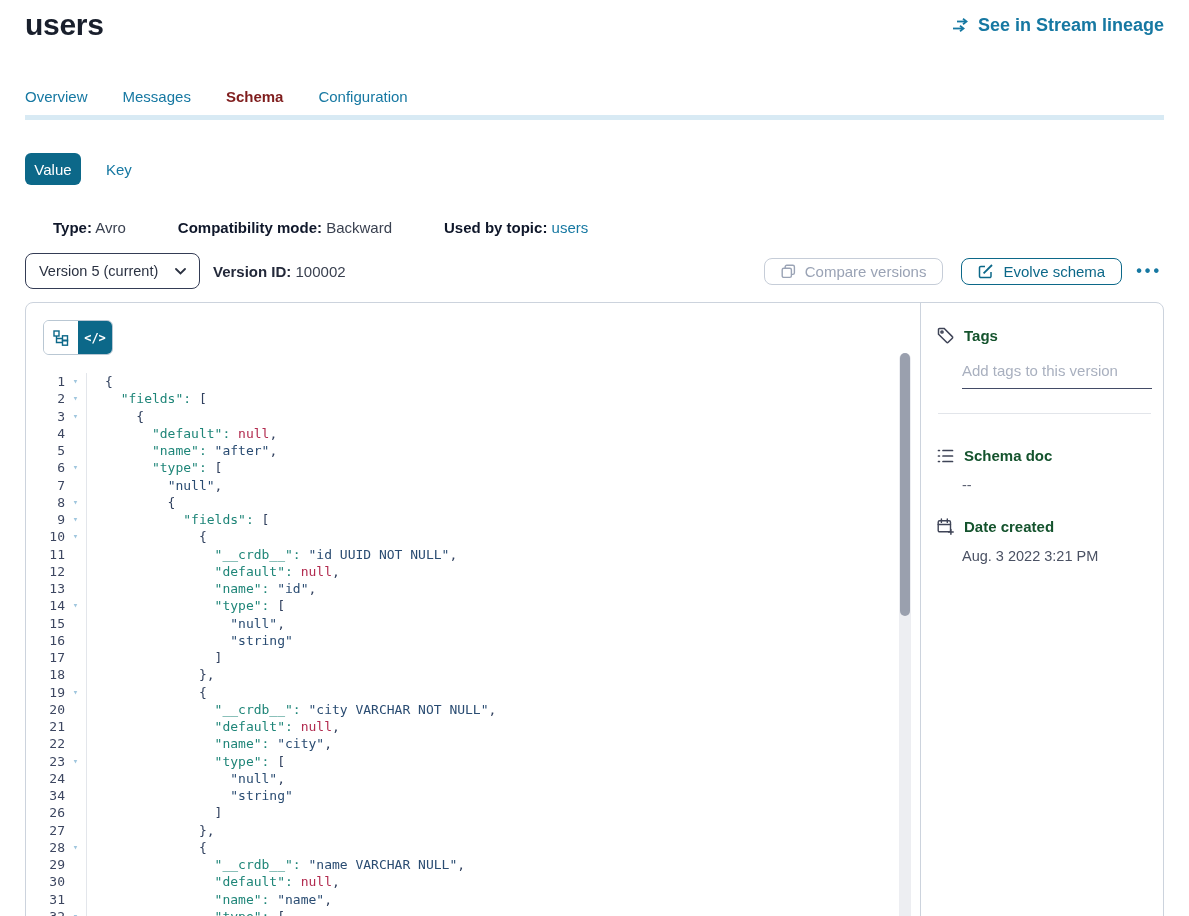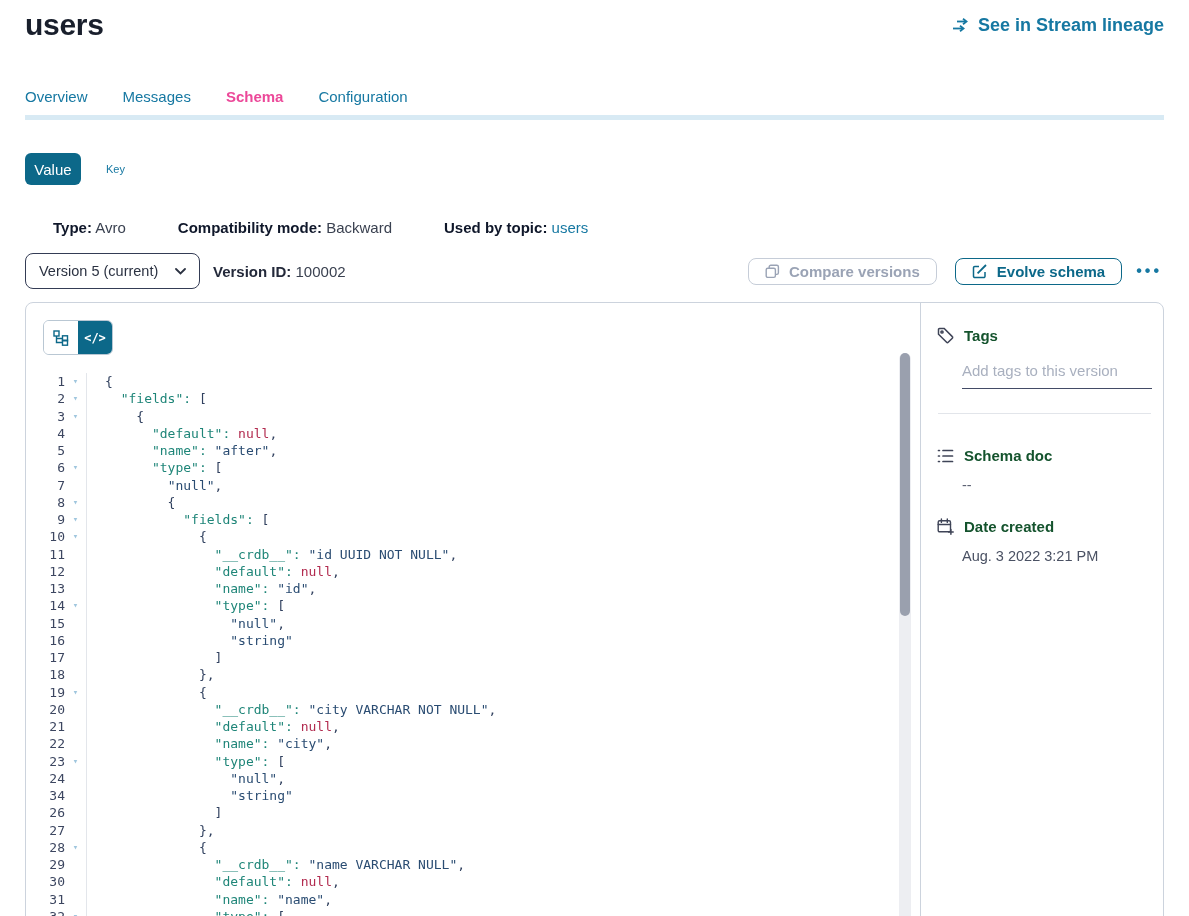--- a/index.html
+++ b/index.html
@@ -9,44 +9,44 @@
 
   
   .header { position:absolute; top:8px; left:25px; right:25px; display:flex; align-items:center; justify-content:space-between; }
   .title { font-size:30px; font-weight:700; color:#191f2c; letter-spacing:-0.3px; }
   .lineage-link { display:flex; align-items:center; gap:8px; color:#1678a2; font-size:18px; font-weight:600; cursor:pointer; }
 
   
   .tabs-row { position:absolute; top:88px; left:25px; display:flex; }
   .tab { position:relative; font-size:15px; color:#1678a2; margin-right:18px; padding:0 3px 0 0; height:21px; cursor:pointer; font-weight:500; }
   .tab + .tab { margin-left:14px; }
-  .tab.active { color:#ec4899; font-weight:600; }
+  .tab.active { color:#7f1d1d; font-weight:600; }
   .tab.active::after { content:""; position:absolute; left:0; right:0; bottom:-11px; height:5px; background:#115e80; }
   .tab-bar { position:absolute; top:115px; left:25px; right:25px; height:5px; background:#d8eaf4; }
 
   
   .vk-row { position:absolute; top:153px; left:25px; display:flex; align-items:center; }
   .value-btn { background:#0c6889; color:#fff; font-size:15px; font-weight:500; border:none; border-radius:6px;
                width:56px; height:32px; cursor:pointer; }
-  .key-btn { background:none; border:none; color:#1678a2; font-size:11px; font-weight:500; margin-left:25px; cursor:pointer; }
+  .key-btn { background:none; border:none; color:#1678a2; font-size:15px; font-weight:500; margin-left:25px; cursor:pointer; }
 
   
   .meta-row { position:absolute; top:219px; left:25px; font-size:15px; color:#3a4150; display:flex; }
   .meta-row b { color:#0f172a; font-weight:700;margin-left:28px; }
   .meta-item { margin-right:24px; }
   .meta-link { color:#1678a2; cursor:pointer; }
 
   
   .version-row { position:absolute; top:253px; left:25px; right:25px; display:flex; align-items:center; height:36px; }
   .version-select { width:175px; height:36px; border:1px solid #343c55; border-radius:8px; display:flex; align-items:center;
                     justify-content:space-between; padding:0 13px; font-size:14.5px; color:#2b3242; cursor:pointer; background:#fff; }
   .schema-id { margin-left:13px; font-size:15px; color:#3a4150; }
   .schema-id b { color:#23293a; }
   .btn { height:27px; border-radius:8px; background:#fff; display:flex; align-items:center; gap:9px;
-         font-size:15px; font-weight:700; padding:0 16px; cursor:pointer; }
+         font-size:15px; font-weight:400; padding:0 16px; cursor:pointer; }
   .compare-btn { margin-left:auto; border:1px solid #c6cdd8; color:#9aa3b5; }
   .evolve-btn { margin-left:18px; border:1px solid #0c6889; color:#0c6889; }
   .more-btn { margin-left:12px; background:none; border:none; color:#1678a2; font-size:16px; font-weight:700;
               letter-spacing:3px; cursor:pointer; padding:0 2px; }
 
   
   .panel { position:absolute; top:302px; left:25px; width:1139px; height:640px; border:1px solid #ccd3dd;
            border-radius:8px; overflow:hidden; background:#fff; }
   .panel-left { position:absolute; left:0; top:0; bottom:0; width:895px; border-right:1px solid #ccd3dd; }
   .view-toggle { position:absolute; left:17px; top:17px; display:flex; border-radius:6px; overflow:hidden;

